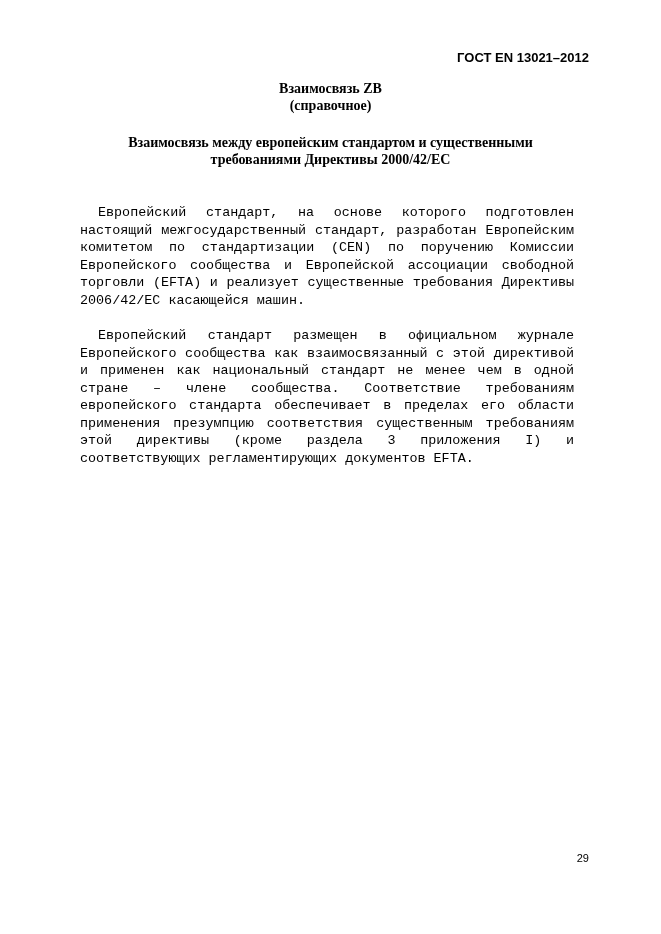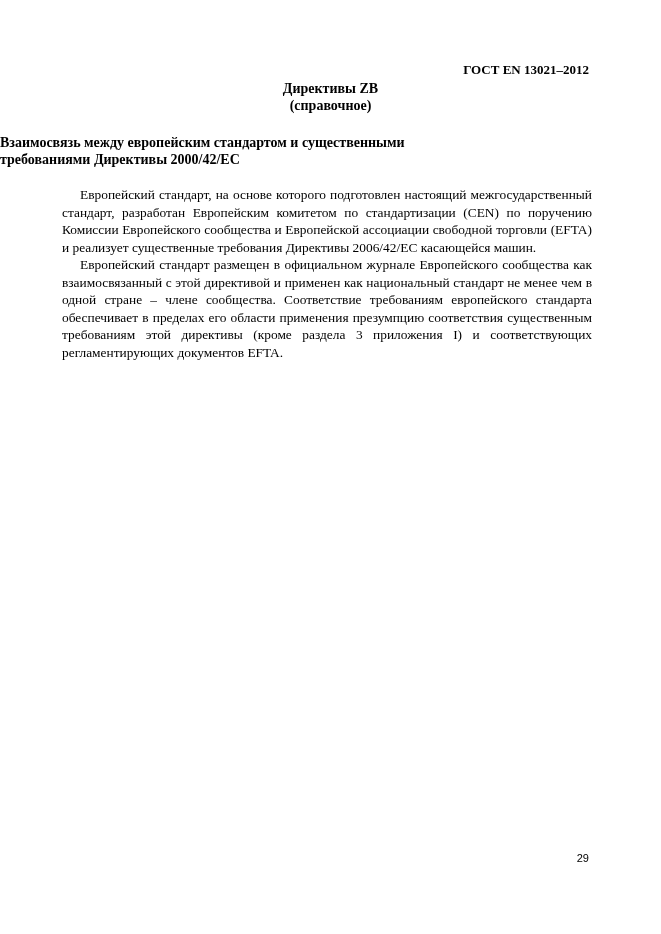--- a/index.html
+++ b/index.html
@@ -1,46 +1,46 @@
 <!DOCTYPE html>
 <html><head>
   <meta charset="utf-8">
   <style>
     html, body { margin: 0; padding: 0; background: #ffffff; }
     body { width: 661px; height: 934px; position: relative; overflow: hidden; color: #000; }
     .header-code {
-      position: absolute; top: 62px; right: 72px;
-      font-family: Liberation Serif, serif; font-weight: bold; font-size: 13px; padding-left: 40px;
+      position: absolute; top: 50px; right: 72px;
+      font-family: Liberation Sans, sans-serif; font-weight: bold; font-size: 13px; padding-left: 40px;
     }
     .annex-title {
       position: absolute; top: 80px; left: 0; width: 661px; text-align: center;
       font-family: "Liberation Serif", serif; font-weight: bold; font-size: 14px; line-height: 17px;
     }
     .section-title {
-      position: absolute; top: 134px; left: 0; width: 661px; 
+      position: absolute; top: 134px; left: 0; width: 661px; text-align: center;
       font-family: "Liberation Serif", serif; font-weight: bold; font-size: 14px; line-height: 17px;
     }
     .body-text {
       position: absolute; top: 186px; left: 62px; width: 530px;
       font-family: "Liberation Serif", serif; font-size: 13.4px; line-height: 17.5px;
       text-align: justify;
     }
-    .body-text p { margin: 0; text-indent: 18px; }
+    .body-text p { margin: 18px; text-indent: 18px; font-family: Liberation Mono, monospace; }
     .page-number {
       position: absolute; top: 852px; right: 72px;
       font-family: "Liberation Sans", sans-serif; font-size: 11px; margin-left: 16px;
     }
   </style>
 </head>
 <body>
 
 <div class="header-code">ГОСТ EN 13021–2012</div>
 
 <div class="annex-title">
-  <div>Директивы ZB</div>
+  <div>Взаимосвязь ZB</div>
   <div>(справочное)</div>
 </div>
 
 <div class="section-title">
   <div>Взаимосвязь между европейским стандартом и существенными</div>
   <div>требованиями Директивы 2000/42/ЕС</div>
 </div>
 
 <div class="body-text">
   <p>Европейский стандарт, на основе которого подготовлен настоящий межгосударственный стандарт, разработан Европейским комитетом по стандартизации (CEN) по поручению Комиссии Европейского сообщества и Европейской ассоциации свободной торговли (EFTA) и реализует существенные требования Директивы 2006/42/ЕС касающейся машин.</p>

